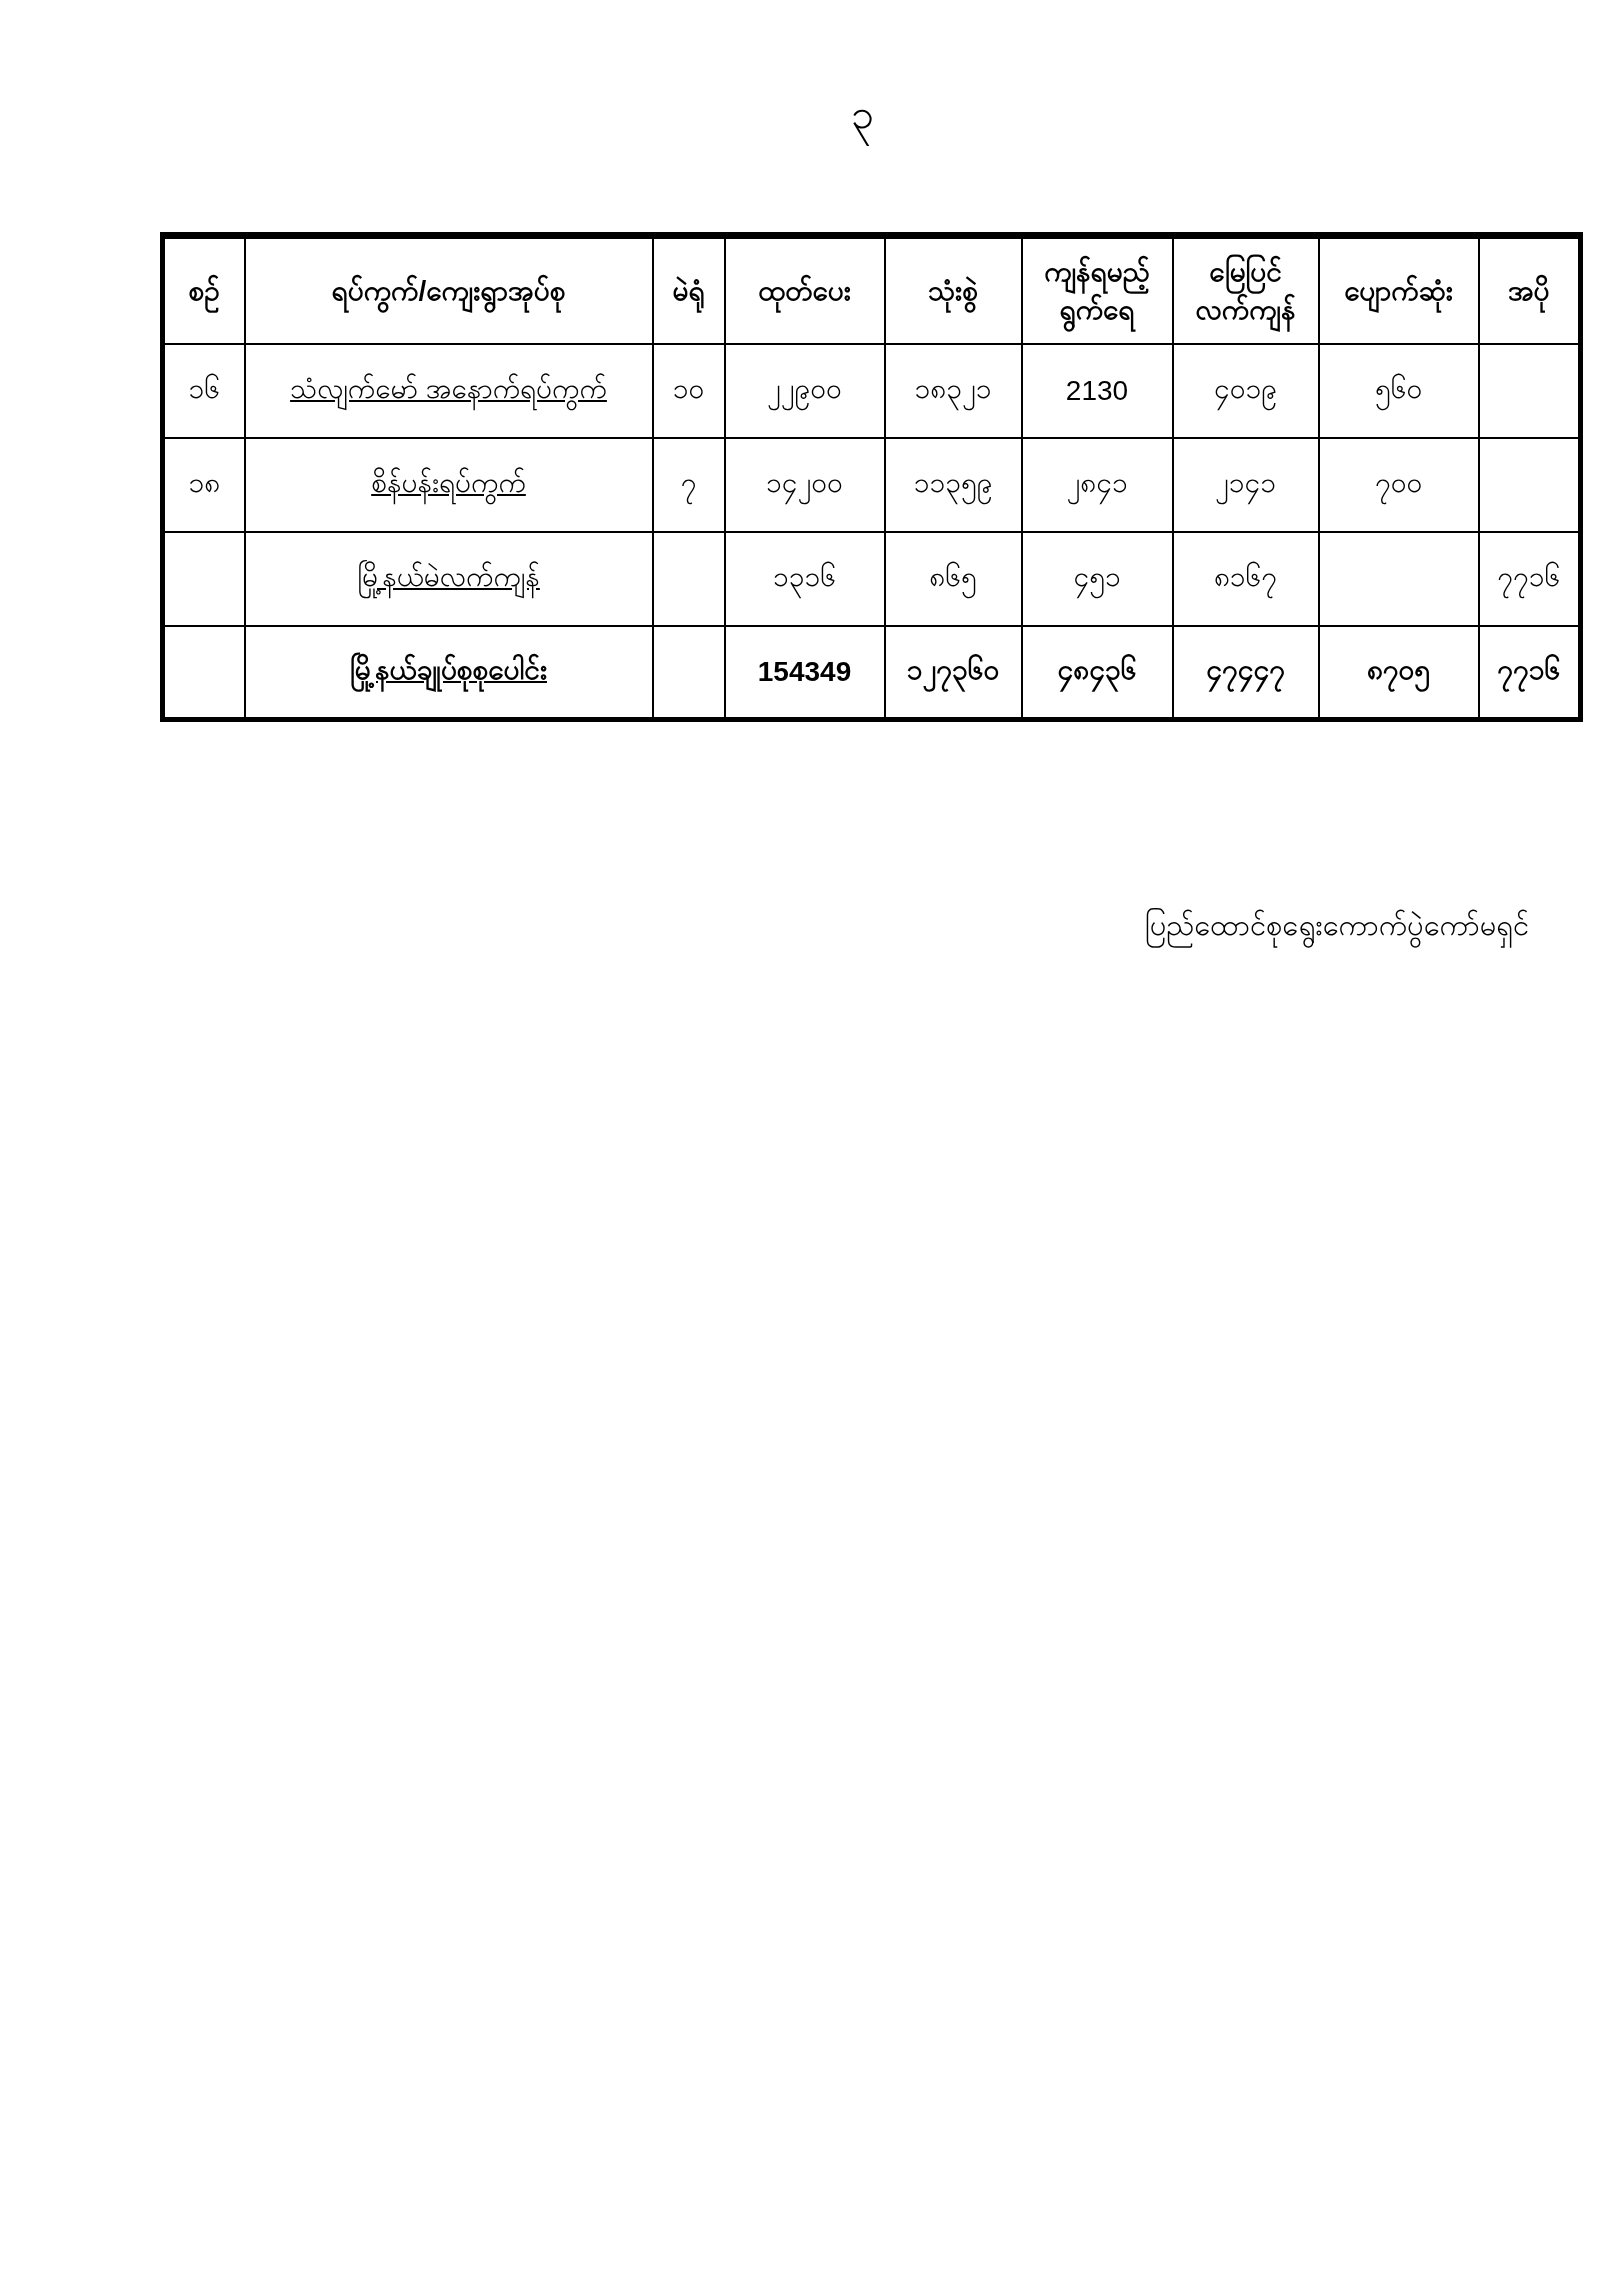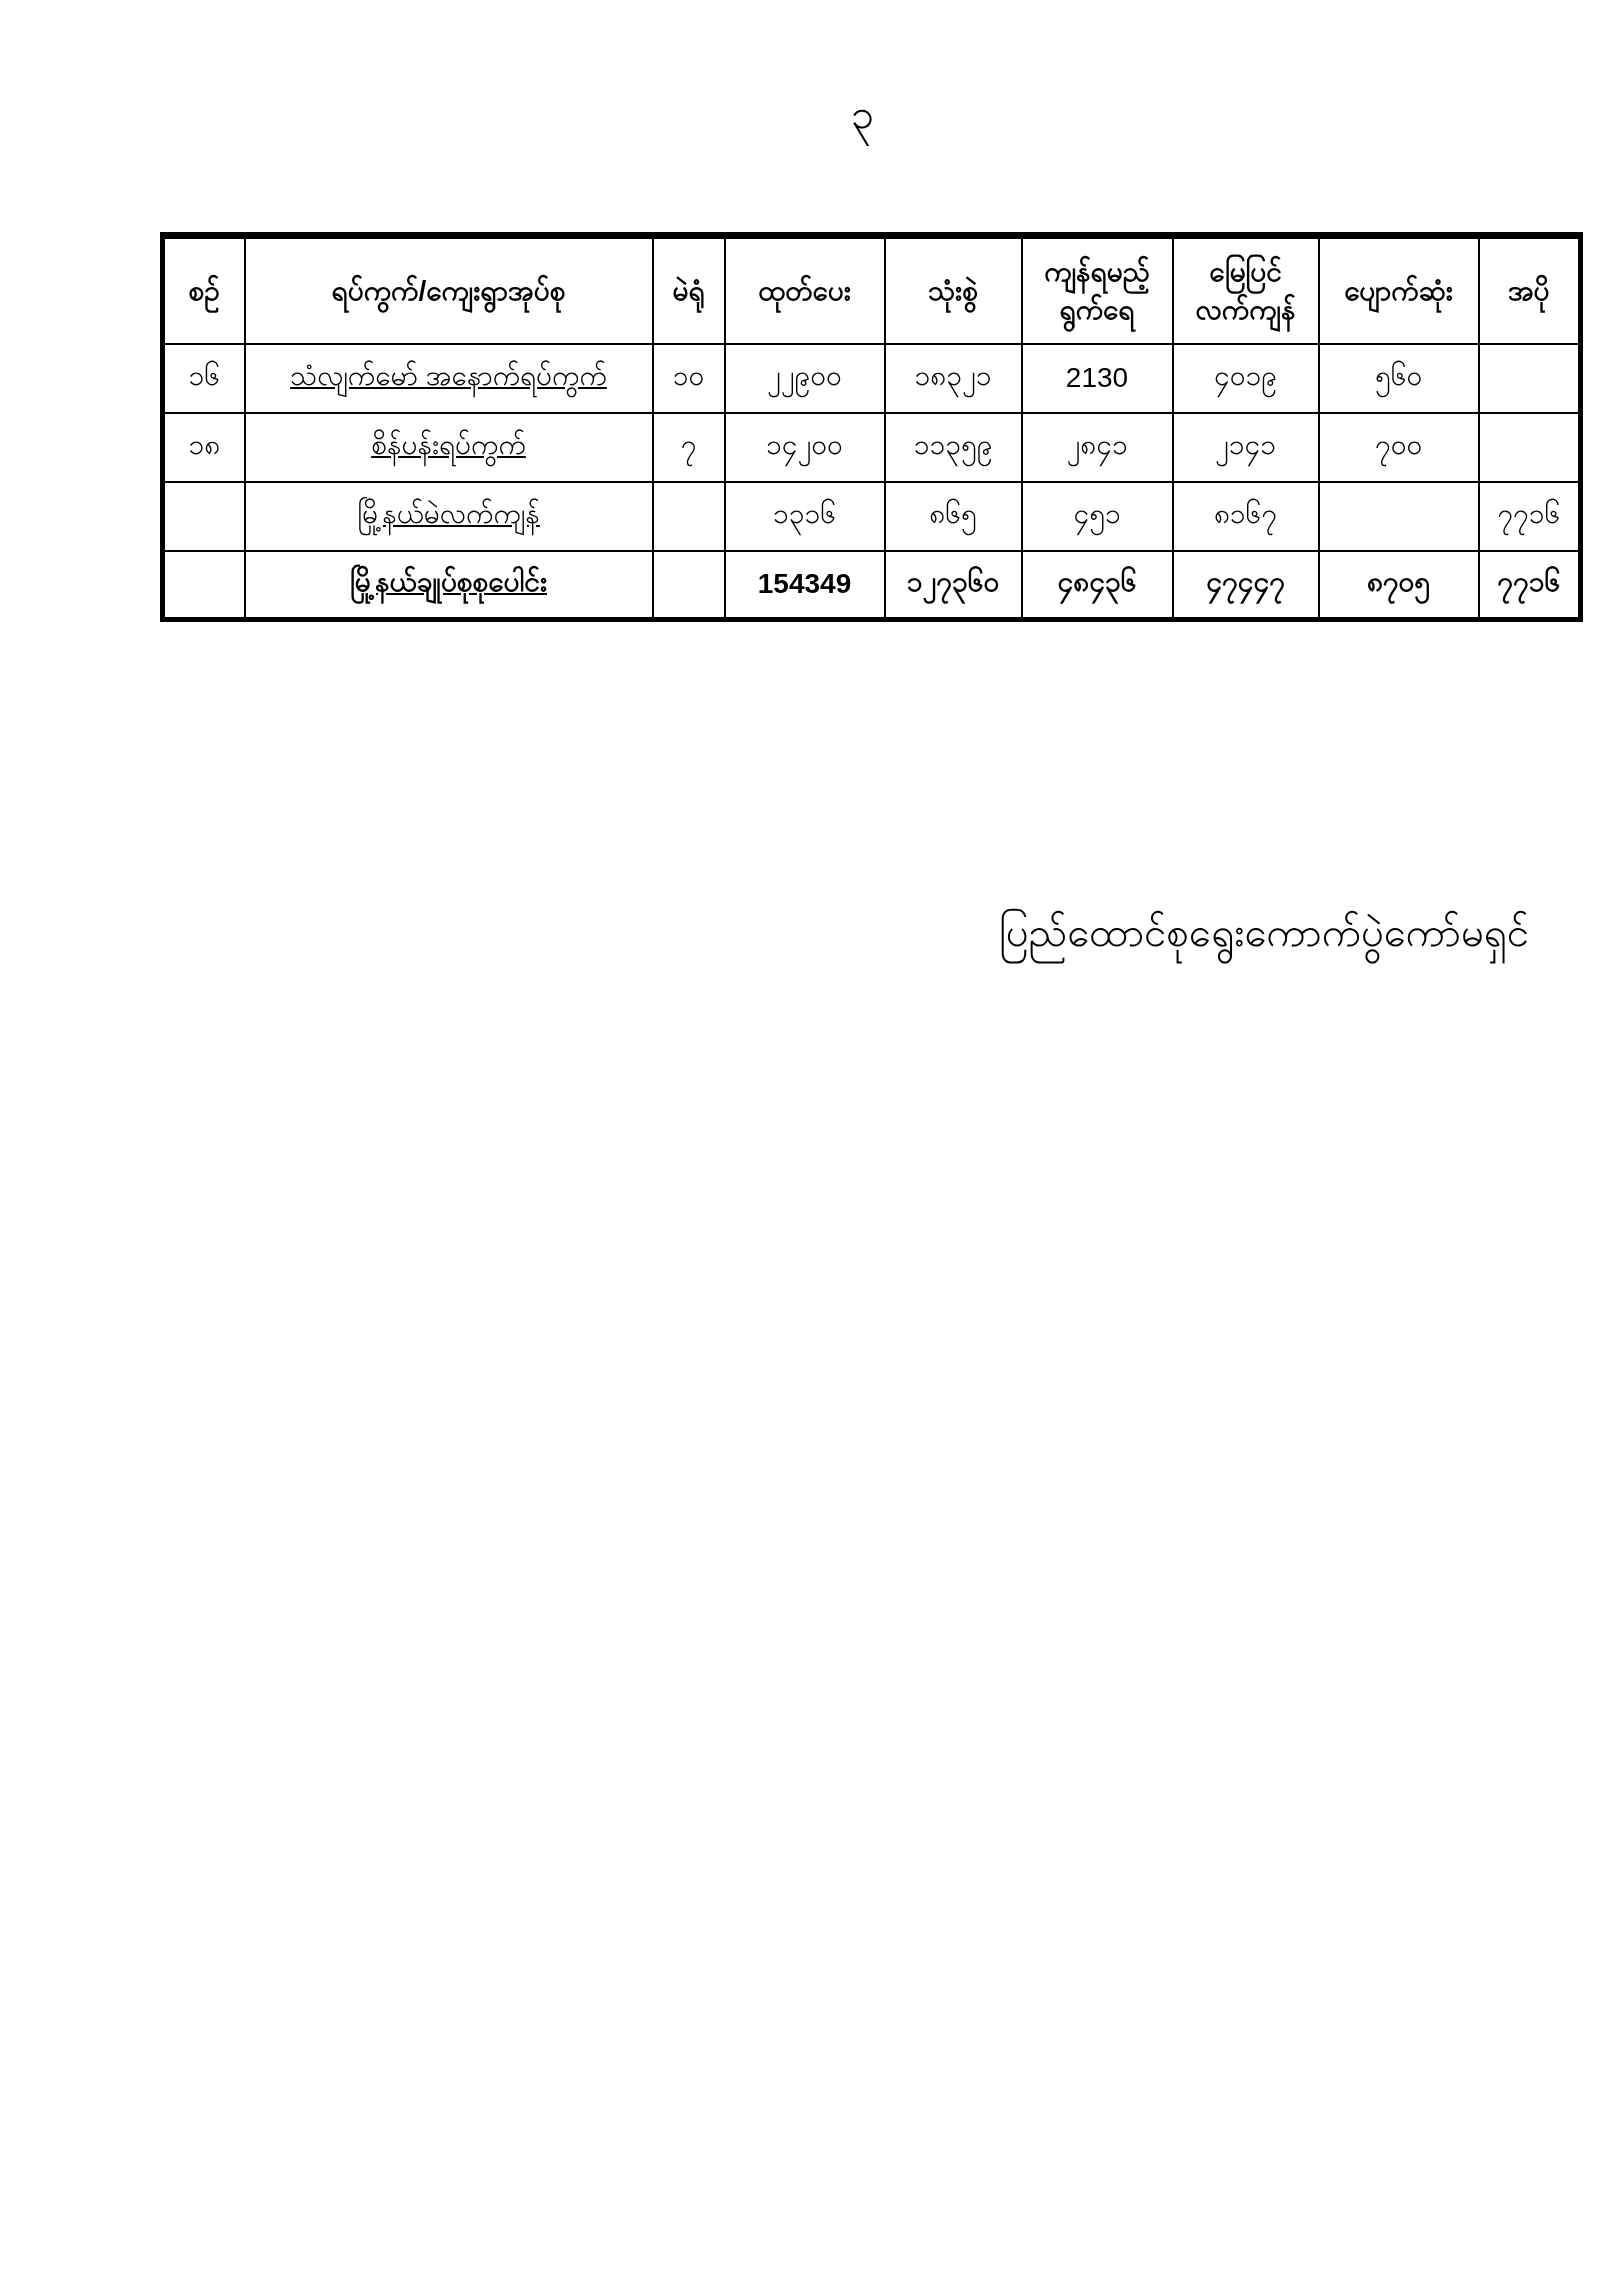--- a/index.html
+++ b/index.html
@@ -45,33 +45,33 @@
     padding: 2px 3.9px;
     overflow: hidden;
     word-wrap: break-word;
   }
   table.report thead tr { height: 108px; }
   table.report thead th {
     font-weight: bold;
     font-size: 28px;
     line-height: 1.35;
   }
-  table.report tbody tr { height: 69px; }
+  table.report tbody tr { height: 94px; }
   td.name-cell {
     text-align: left;
     padding-left: 15.7px;
     text-decoration: underline;
   }
   tr.bold-row td { font-weight: bold; }
   tr.thick-top td { border-top-width: 5.9px; }
   .footer-sign {
     position: absolute;
     top: 908px;
     right: 92px;
-    font-size: 40px;
+    font-size: 29px;
     line-height: 1.2;
     white-space: nowrap;
   }
 </style>
 </head>
 <body>
 
 <div class="page">
 
   <div class="page-number">၃</div>

